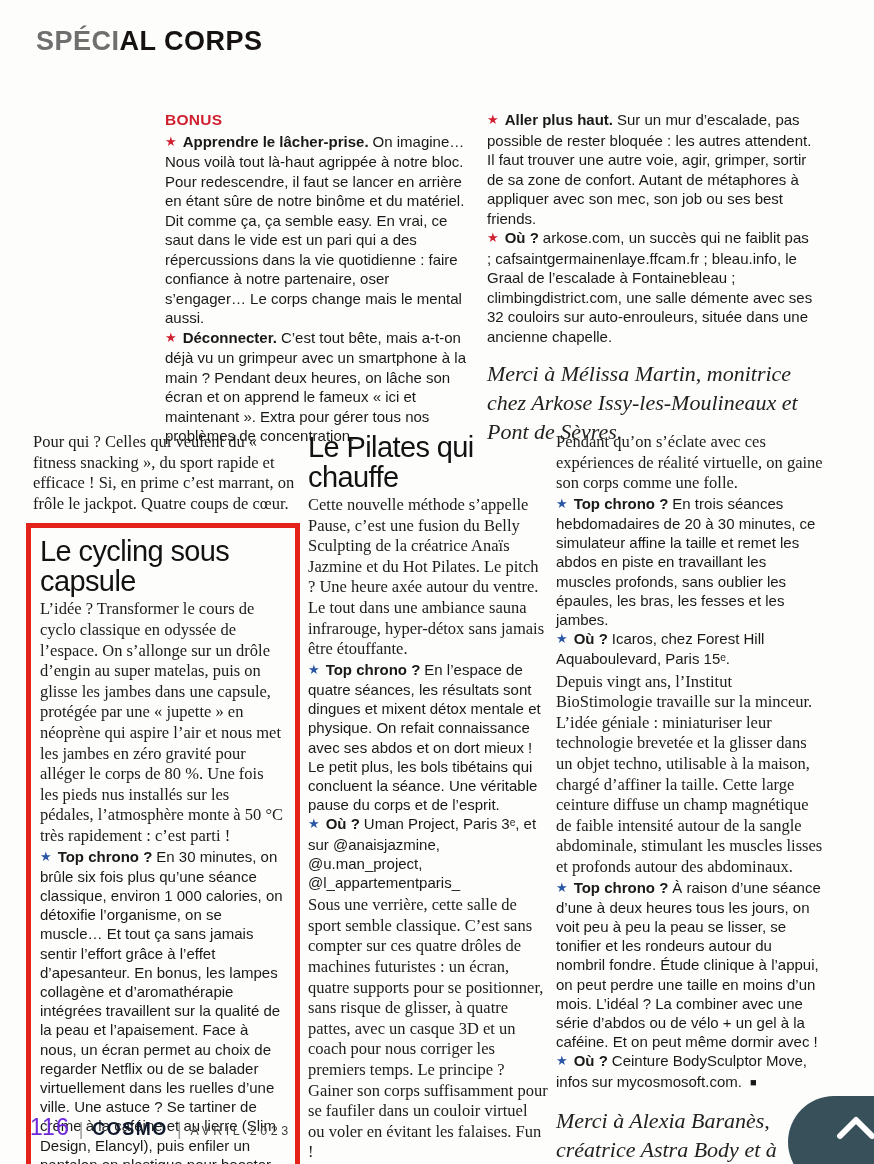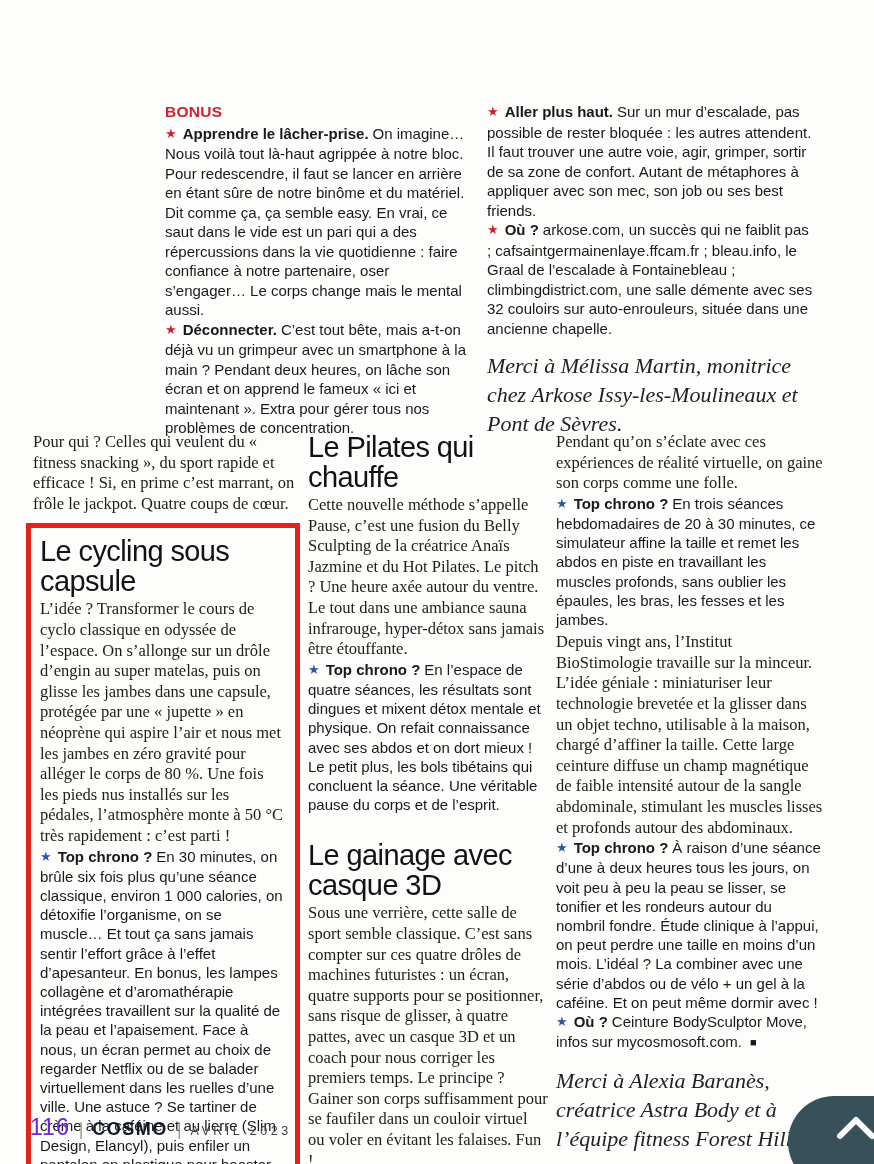--- a/index.html
+++ b/index.html
@@ -8,21 +8,21 @@
     position:relative; width:874px; height:1164px; margin:0 auto;
     background:#fdfdfc; overflow:hidden;
     font-family:"Liberation Sans", sans-serif; color:#1d1d1b;
   }
   
   .masthead { position:absolute; left:36px; top:26px; font-size:27px; letter-spacing:.5px; }
   .mh-light { color:#6f6f6f; font-weight:600; }
   .mh-bold  { color:#161211; font-weight:800; }
 
   
-  .bonus-col { position:absolute; top:102px; font-size:15px; line-height:19.5px; font-weight:500; color:#191919; }
+  .bonus-col { position:absolute; top:110px; font-size:15px; line-height:19.5px; font-weight:500; color:#191919; }
   .bonus-left  { left:165px; width:306px; }
   .bonus-right { left:487px; width:330px; }
   .bonus-label { color:#d01f2f; font-weight:700; font-size:15.5px; margin-bottom:2px; letter-spacing:.3px; }
   .star { font-size:13px; margin-right:6px; position:relative; top:-1px; }
   .star.red  { color:#d01f2f; }
   .star.blue { color:#2b55a5; }
   .lead { font-weight:700; margin-right:4px; }
   .credit { font-family:Liberation Serif, serif; font-style:italic; font-size:22px; line-height:29px; color:#222; margin-top:13px; font-weight:400; }
 
   
@@ -66,20 +66,23 @@
     position:absolute; left:788px; top:1096px; width:180px; height:92px;
     background:#37505a; border-radius:46px; cursor:pointer;
   }
   .pill svg { position:absolute; left:48px; top:19px; }
 </style>
 </head>
 <body>
 
 <div class="page">
 
+  <div class="masthead">
+    <span class="mh-light">SPÉCI</span><span class="mh-bold">AL CORPS</span>
+  </div>
 
   <section class="bonus-col bonus-left">
     <div class="bonus-label">BONUS</div>
     <p><span class="star red">★</span><span class="lead">Apprendre le lâcher-prise.</span><span>On imagine… Nous voilà tout là-haut agrippée à notre bloc. Pour redescendre, il faut se lancer en arrière en étant sûre de notre binôme et du matériel. Dit comme ça, ça semble easy. En vrai, ce saut dans le vide est un pari qui a des répercussions dans la vie quotidienne : faire confiance à notre partenaire, oser s’engager… Le corps change mais le mental aussi.</span></p>
     <p><span class="star red">★</span><span class="lead">Déconnecter.</span><span>C’est tout bête, mais a-t-on déjà vu un grimpeur avec un smartphone à la main ? Pendant deux heures, on lâche son écran et on apprend le fameux « ici et maintenant ». Extra pour gérer tous nos problèmes de concentration.</span></p>
   </section>
 
   <section class="bonus-col bonus-right">
     <p><span class="star red">★</span><span class="lead">Aller plus haut.</span><span>Sur un mur d’escalade, pas possible de rester bloquée : les autres attendent. Il faut trouver une autre voie, agir, grimper,  sortir de sa zone de confort. Autant de métaphores à appliquer avec son mec, son job ou ses best friends.</span></p>
     <p><span class="star red">★</span><span class="lead">Où ?</span><span>arkose.com, un succès qui ne faiblit pas ; cafsaintgermainenlaye.ffcam.fr ; bleau.info, le Graal de l’escalade à Fontainebleau ; climbingdistrict.com, une salle démente avec ses 32 couloirs sur auto-enrouleurs, située dans une ancienne chapelle.</span></p>
@@ -94,27 +97,28 @@
       <p class="serif mt-s">L’idée ? Transformer le cours de cyclo classique en odyssée de l’espace. On s’allonge sur un drôle d’engin au super matelas, puis on glisse les jambes dans une capsule, protégée par une « jupette » en néoprène qui aspire l’air et nous met les jambes en zéro gravité pour alléger le corps de 80 %. Une fois les pieds nus installés sur les pédales, l’atmosphère monte à 50 °C très rapidement : c’est parti !</p>
       <p class="sans"><span class="star blue">★</span><span class="lead">Top chrono ?</span><span>En 30 minutes, on brûle six fois plus qu’une séance classique, environ 1 000 calories, on détoxifie l’organisme, on se muscle… Et tout ça sans jamais sentir l’effort grâce à l’effet d’apesanteur. En bonus, les lampes collagène et d’aromathérapie intégrées travaillent sur la qualité de la peau et l’apaisement. Face à nous, un écran permet au choix de regarder Netflix ou de se balader virtuellement dans les ruelles d’une ville. Une astuce ? Se tartiner de crème à la caféine et au lierre (Slim Design, Elancyl), puis enfiler un pantalon en plastique pour booster la sudation. Absolument génial !</span></p>
 
     </div>
   </div>
 
   <div class="col col2">
     <h2 class="sec-title">Le Pilates qui chauffe</h2>
     <p class="serif mt-s">Cette nouvelle méthode s’appelle Pause, c’est une fusion du Belly Sculpting de la créatrice Anaïs Jazmine et du Hot Pilates. Le pitch ? Une heure axée autour du ventre. Le tout dans une ambiance sauna infrarouge, hyper-détox sans jamais être étouffante.</p>
     <p class="sans"><span class="star blue">★</span><span class="lead">Top chrono ?</span><span>En l’espace de quatre séances, les résultats sont dingues et mixent détox mentale et physique. On refait connaissance avec ses abdos et on dort mieux ! Le petit plus, les bols tibétains qui concluent la séance. Une véritable pause du corps et de l’esprit.</span></p>
-    <h2 class="sec-title mt" style="margin-top:26px;">Le gainage avec casque 3D</h2>
+    <p class="sans"><span class="star blue">★</span><span class="lead">Où ?</span><span>Uman Project, Paris 3ᵉ, et sur @anaisjazmine, @u.man_project, @l_appartementparis_</span></p>
     <p class="serif mt-s">Sous une verrière, cette salle de sport semble classique. C’est sans compter sur ces quatre drôles de machines futuristes : un écran, quatre supports pour se positionner, sans risque de glisser, à quatre pattes, avec un casque 3D et un coach pour nous corriger les premiers temps. Le principe ? Gainer son corps suffisamment pour se faufiler dans un couloir virtuel ou voler en évitant les falaises. Fun !</p>
   </div>
 
   <div class="col col3">
     <p class="serif">Pendant qu’on s’éclate avec ces expériences de réalité virtuelle, on gaine son corps comme une folle.</p>
     <p class="sans"><span class="star blue">★</span><span class="lead">Top chrono ?</span><span>En trois séances hebdomadaires de 20 à 30 minutes, ce simulateur affine la taille et remet les abdos en piste en travaillant les muscles profonds, sans oublier les épaules, les bras, les fesses et les jambes.</span></p>
+    <p class="sans"><span class="star blue">★</span><span class="lead">Où ?</span><span>Icaros, chez Forest Hill Aquaboulevard, Paris 15ᵉ.</span></p>
     <p class="serif mt-s">Depuis vingt ans, l’Institut BioStimologie travaille sur la minceur. L’idée géniale : miniaturiser leur technologie brevetée et la glisser dans un objet techno, utilisable à la maison, chargé d’affiner la taille. Cette large ceinture diffuse un champ magnétique de faible intensité autour de la sangle abdominale, stimulant les muscles lisses et profonds autour des abdominaux.</p>
     <p class="sans"><span class="star blue">★</span><span class="lead">Top chrono ?</span><span>À raison d’une séance d’une à deux heures tous les jours, on voit peu à peu la peau se lisser, se tonifier et les rondeurs autour du nombril fondre. Étude clinique à l’appui, on peut perdre une taille en moins d’un mois. L’idéal ? La combiner avec une série d’abdos ou de vélo + un gel à la caféine. Et on peut même dormir avec !</span></p>
     <p class="sans"><span class="star blue">★</span><span class="lead">Où ?</span><span>Ceinture BodySculptor Move, infos sur mycosmosoft.com.</span><span class="end-mark">■</span></p>
     <p class="credit">Merci à Alexia Baranès, créatrice Astra Body et à l’équipe fitness Forest Hill.</p>
   </div>
 
   <div class="footer">
     <span class="folio">116</span>
     <span class="fsep">|</span>
     <span class="fmag">COSMO</span>

